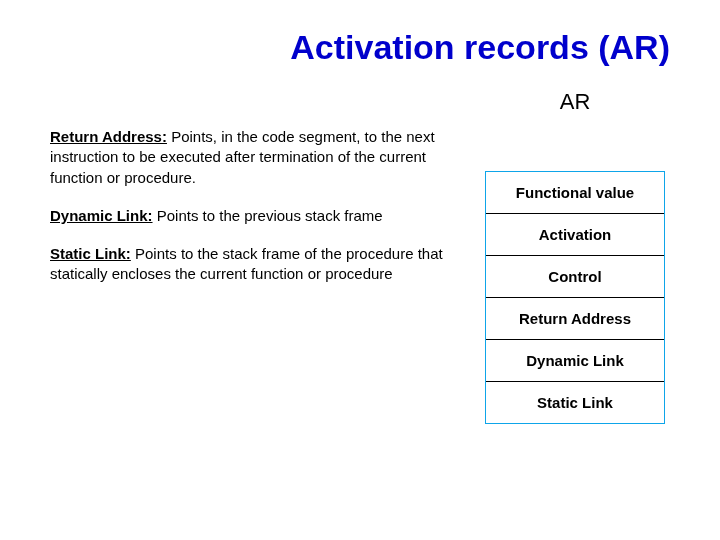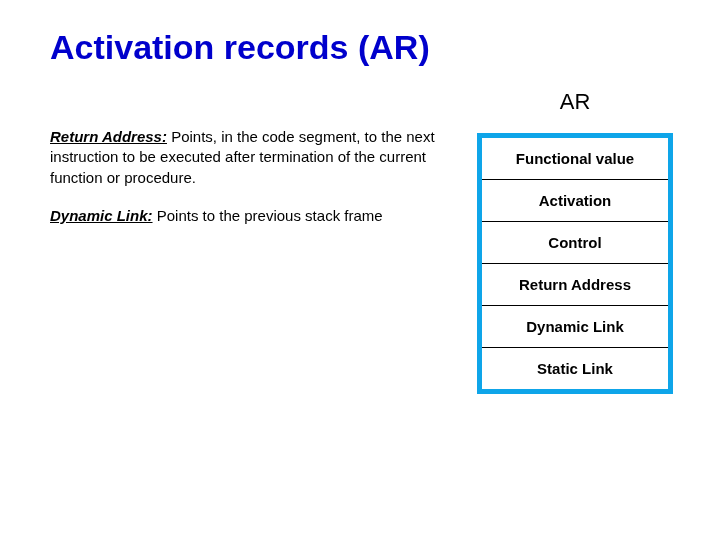--- a/index.html
+++ b/index.html
@@ -13,21 +13,21 @@
   }
   .slide {
     width: 100%;
     height: 100%;
     padding: 18px 50px 30px 50px;
   }
   .title {
     font-size: 34px;
     font-weight: bold;
     color: #0000cc;
-    text-align: left;
+    text-align: right;
     margin-top: 10px;
     margin-bottom: 60px;
   }
   .content {
     display: flex;
     gap: 30px;
   }
   .left {
     flex: 1;
     color: #000;
@@ -37,38 +37,38 @@
   .left .section-heading {
     font-weight: bold;
     margin-bottom: 18px;
   }
   .left p {
     margin-bottom: 18px;
   }
   .left .term {
     font-weight: bold;
     text-decoration: underline;
-    font-style: italic;
   }
   .right {
     width: 190px;
     display: flex;
     flex-direction: column;
     align-items: center;
   }
   .ar-label {
     font-size: 22px;
     font-weight: normal;
     color: #000;
     margin-bottom: 18px;
     margin-top: -38px;
   }
   .stack {
-    width: 196px;
-    border: 5px solid #0ea5e9;
+    width: 180px;
+    border: 1px solid #0ea5e9;
+    margin-top: 38px;
   }
   .stack-cell {
     border-bottom: 1px solid #000;
     text-align: center;
     padding: 12px 6px;
     font-size: 15px;
     font-weight: bold;
     color: #000;
   }
   .stack-cell:last-child {
@@ -86,20 +86,23 @@
     <div class="left">
 
       <p>
         <span class="term">Return Address:</span><span> Points, in the code segment, to the next instruction to be executed after termination of the current function or procedure.</span>
       </p>
 
       <p>
         <span class="term">Dynamic Link:</span><span> Points to the previous stack frame</span>
       </p>
 
+      <p>
+        <span class="term">Static Link:</span><span> Points to the stack frame  of the procedure that statically encloses the current function or procedure</span>
+      </p>
     </div>
 
     <div class="right">
       <div class="ar-label">AR</div>
       <div class="stack">
         <div class="stack-cell">Functional value</div>
         <div class="stack-cell">Activation</div>
         <div class="stack-cell">Control</div>
         <div class="stack-cell">Return Address</div>
         <div class="stack-cell">Dynamic Link</div>

